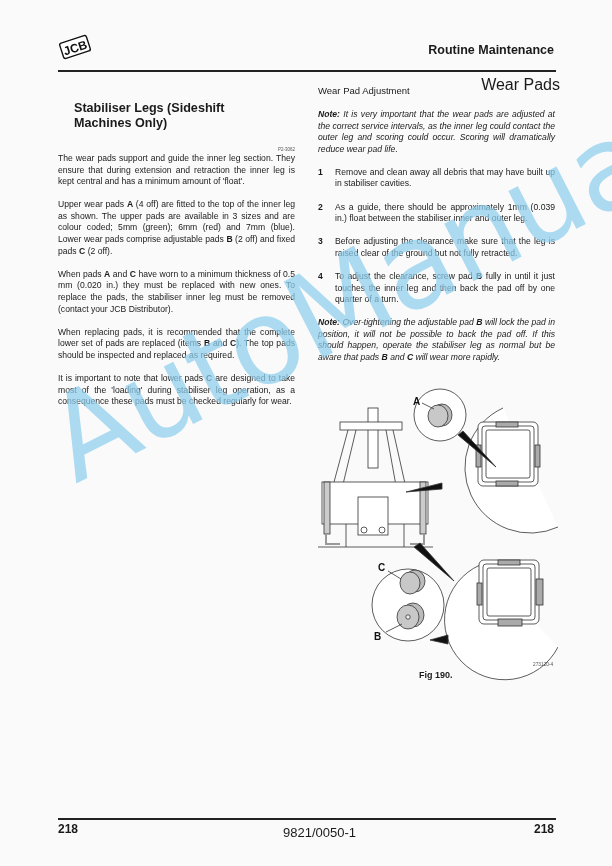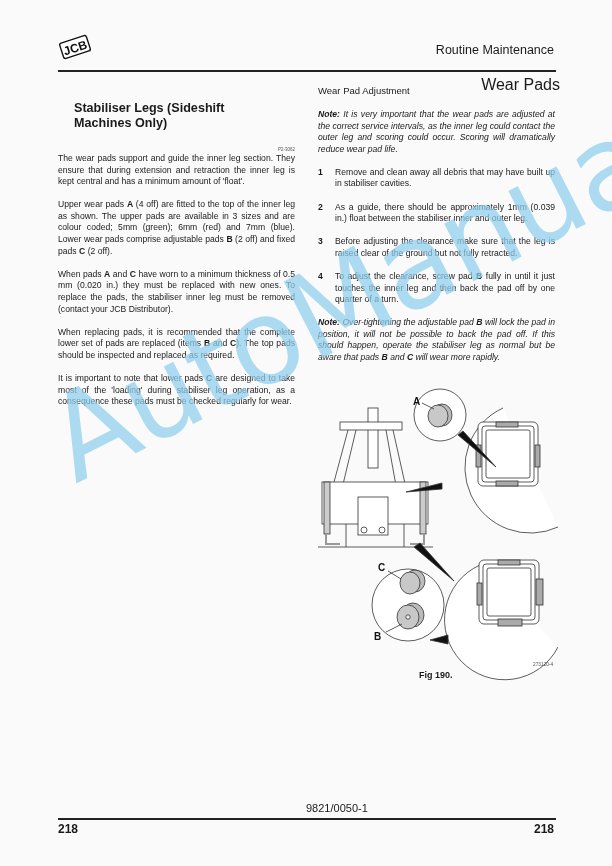--- a/index.html
+++ b/index.html
@@ -2,21 +2,21 @@
 <html><head>
 <meta charset="utf-8">
 <style>
   html, body { margin: 0; padding: 0; }
   body {
     width: 612px; height: 866px; position: relative; overflow: hidden;
     background: #fafafa; color: #1a1a1a;
     font-family: "Liberation Sans", sans-serif;
   }
   .logo { position: absolute; left: 58px; top: 33px; width: 34px; height: 28px; }
-  .hdr-title { position: absolute; right: 58px; top: 43px; font-size: 12.5px; font-weight: normal; }
+  .hdr-title { position: absolute; right: 58px; top: 43px; font-size: 12.5px; font-weight: bold; }
   .hdr-rule { position: absolute; left: 58px; right: 56px; top: 70px; height: 1.5px; background: #222; }
   .hdr-sub { position: absolute; right: 52px; top: 76px; font-size: 16px; }
 
   .col { position: absolute; font-size: 8.6px; line-height: 11.6px; text-align: justify; }
   .col-left { left: 58px; top: 85px; width: 237px; }
   .col-right { left: 318px; top: 85px; width: 237px; }
 
   .sec-title { font-size: 12.6px; font-weight: bold; line-height: 15px; margin: 16px; text-align: left; }
   .sec-code { text-align: right; font-size: 4.5px; color: #555; line-height: 6px; margin-top: 3px; }
   p { margin: 0 0 11.5px 0; }
@@ -26,21 +26,21 @@
   .step { display: flex; margin-bottom: 11.5px; }
   .step-num { width: 17px; flex: none; font-weight: bold; }
   .step-txt { flex: 1; text-align: justify; }
 
   .figure { position: absolute; left: 318px; top: 385px; width: 240px; height: 300px; }
   .fig-code { position: absolute; left: 533px; top: 662px; font-size: 4.8px; color: #555; }
   .fig-cap { position: absolute; left: 419px; top: 670px; font-size: 9px; font-weight: bold; }
 
   .ftr-rule { position: absolute; left: 58px; right: 56px; top: 818px; height: 1.5px; background: #222; }
   .ftr-left { position: absolute; left: 58px; top: 822px; font-size: 12px; font-weight: bold; }
-  .ftr-mid { position: absolute; left: 283px; top: 802px; font-size: 11px; margin-left: 23px; }
+  .ftr-mid { position: absolute; left: 283px; top: 825px; font-size: 13px; }
   .ftr-right { position: absolute; right: 58px; top: 822px; font-size: 12px; font-weight: bold; }
 
   .watermark {
     position: absolute; left: 30px; top: 395px;
     font-family: "DejaVu Sans", sans-serif;
     font-size: 118px; color: #8ecfee; opacity: 0.72;
     transform: rotate(-27deg); transform-origin: left top;
     white-space: nowrap; pointer-events: none; letter-spacing: -2px;
     line-height: 1;
   }

